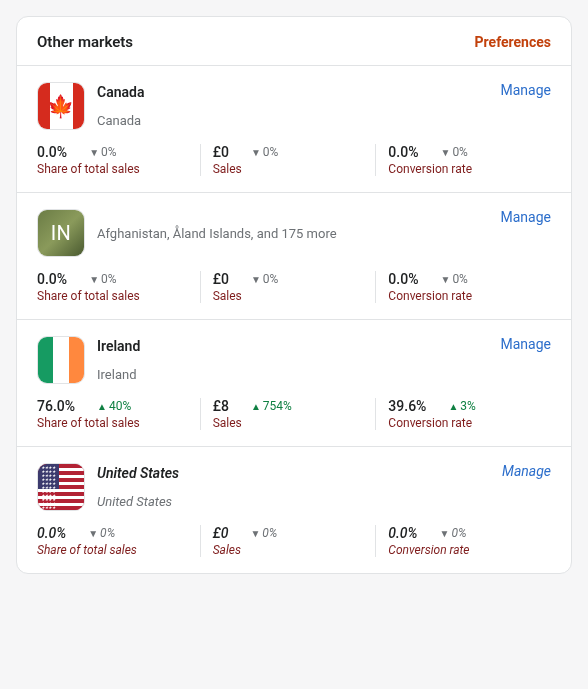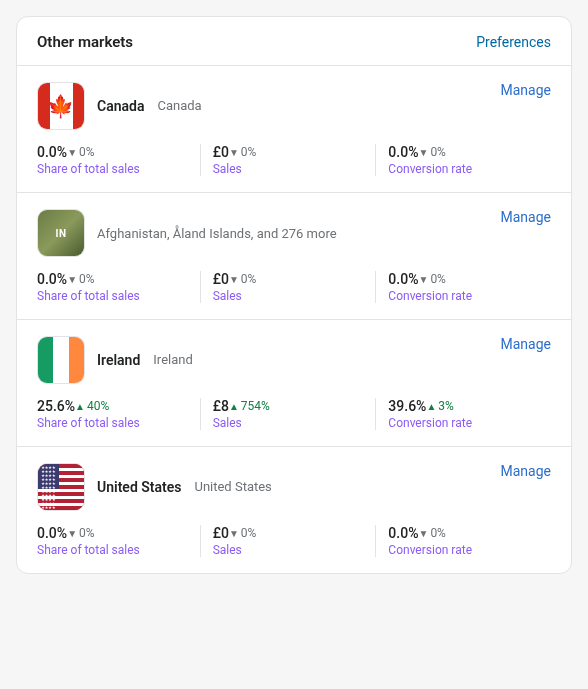--- a/index.html
+++ b/index.html
@@ -27,30 +27,32 @@
       padding: 16px 20px 14px 20px;
       border-bottom: 1px solid #e1e3e5;
     }
     .card-header-title {
       font-size: 15px;
       font-weight: 600;
       color: #202223;
     }
     .preferences-link {
       font-size: 14px;
-      color: #0369a1;
+      color: #c2410c;
       text-decoration: none;
       cursor: pointer;
+      font-weight: bold;
     }
     .market-section {
       border-bottom: 1px solid #e1e3e5;
       padding: 16px 20px;
     }
     .market-section:last-child {
       border-bottom: none;
+      font-style: italic;
     }
     .market-header {
       display: flex;
       align-items: flex-start;
       justify-content: space-between;
       margin-bottom: 14px;
     }
     .market-left {
       display: flex;
       align-items: center;
@@ -92,22 +94,22 @@
       z-index: 1;
     }
     
     .flag-international {
       width: 100%;
       height: 100%;
       background: linear-gradient(135deg, #6b7c45 0%, #8a9a5b 50%, #4a5a30 100%);
       display: flex;
       align-items: center;
       justify-content: center;
-      font-size: 10px;
-      font-weight: 700;
+      font-size: 20px;
+      font-weight: 400;
       color: #fff;
       letter-spacing: 0.5px;
     }
     
     .flag-ireland {
       width: 100%;
       height: 100%;
       display: flex;
     }
     .flag-ireland .green { background: #169b62; flex: 1; }
@@ -144,21 +146,21 @@
       justify-content: center;
       padding: 2px;
     }
     .flag-us-star {
       color: white;
       font-size: 4px;
       line-height: 1;
     }
     .market-info {
       display: flex;
-      flex-direction: row;
+      flex-direction: column;
       gap: 13px;
     }
     .market-name {
       font-size: 14px;
       font-weight: 600;
       color: #202223;
     }
     .market-subtitle {
       font-size: 13px;
       color: #6d7175;
@@ -179,39 +181,39 @@
       flex: 1;
       padding-right: 12px;
     }
     .stat-item:not(:last-child) {
       border-right: 1px solid #e1e3e5;
       margin-right: 12px;
     }
     .stat-value-row {
       display: flex;
       align-items: center;
-      gap: 0;
+      gap: 22px;
       margin-bottom: 2px;
     }
     .stat-main {
       font-size: 14px;
       font-weight: 500;
       color: #202223;
     }
     .stat-change {
       font-size: 12px;
       display: flex;
       align-items: center;
       gap: 2px;
     }
     .stat-change.negative { color: #6d7175; }
     .stat-change.positive { color: #108043; }
     .stat-label {
       font-size: 12px;
-      color: #8b5cf6;
+      color: #7f1d1d;
     }
     .arrow-down { font-size: 10px; }
     .arrow-up { font-size: 10px; }
   </style>
 </head>
 <body>
 
 <div class="card">
   <div class="card-header">
     <span class="card-header-title">Other markets</span>
@@ -266,21 +268,21 @@
   </div>
     </div>
   </div>
       <div class="market-section">
     <div class="market-header">
       <div class="market-left">
         <div class="flag-container">
           <div class="flag-international">IN</div>
         </div>
         <div class="market-info">
-          <span class="market-subtitle">Afghanistan, Åland Islands, and 276 more</span>
+          <span class="market-subtitle">Afghanistan, Åland Islands, and 175 more</span>
         </div>
       </div>
       <a class="manage-link">Manage</a>
     </div>
     <div class="market-stats">
       <div class="stat-item">
     <div class="stat-value-row">
       <span class="stat-main">0.0%</span>
       <span class="stat-change negative">
         <span class="arrow-down">▼</span>0%
@@ -321,21 +323,21 @@
         <div class="market-info">
           <span class="market-name">Ireland</span>
           <span class="market-subtitle">Ireland</span>
         </div>
       </div>
       <a class="manage-link">Manage</a>
     </div>
     <div class="market-stats">
       <div class="stat-item">
     <div class="stat-value-row">
-      <span class="stat-main">25.6%</span>
+      <span class="stat-main">76.0%</span>
       <span class="stat-change positive">
         <span class="arrow-up">▲</span>40%
       </span>
     </div>
     <div class="stat-label">Share of total sales</div>
   </div>
           <div class="stat-item">
     <div class="stat-value-row">
       <span class="stat-main">£8</span>
       <span class="stat-change positive">

